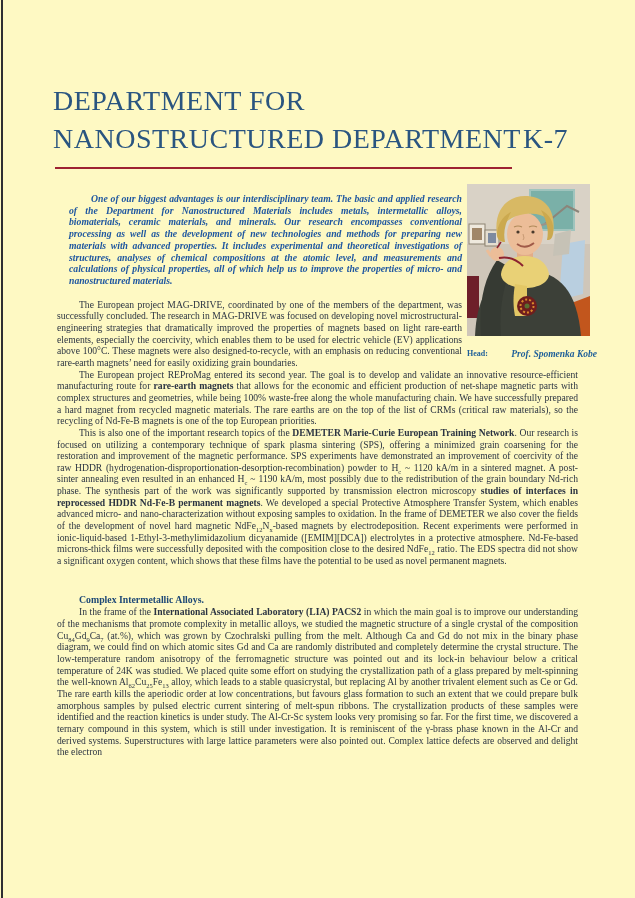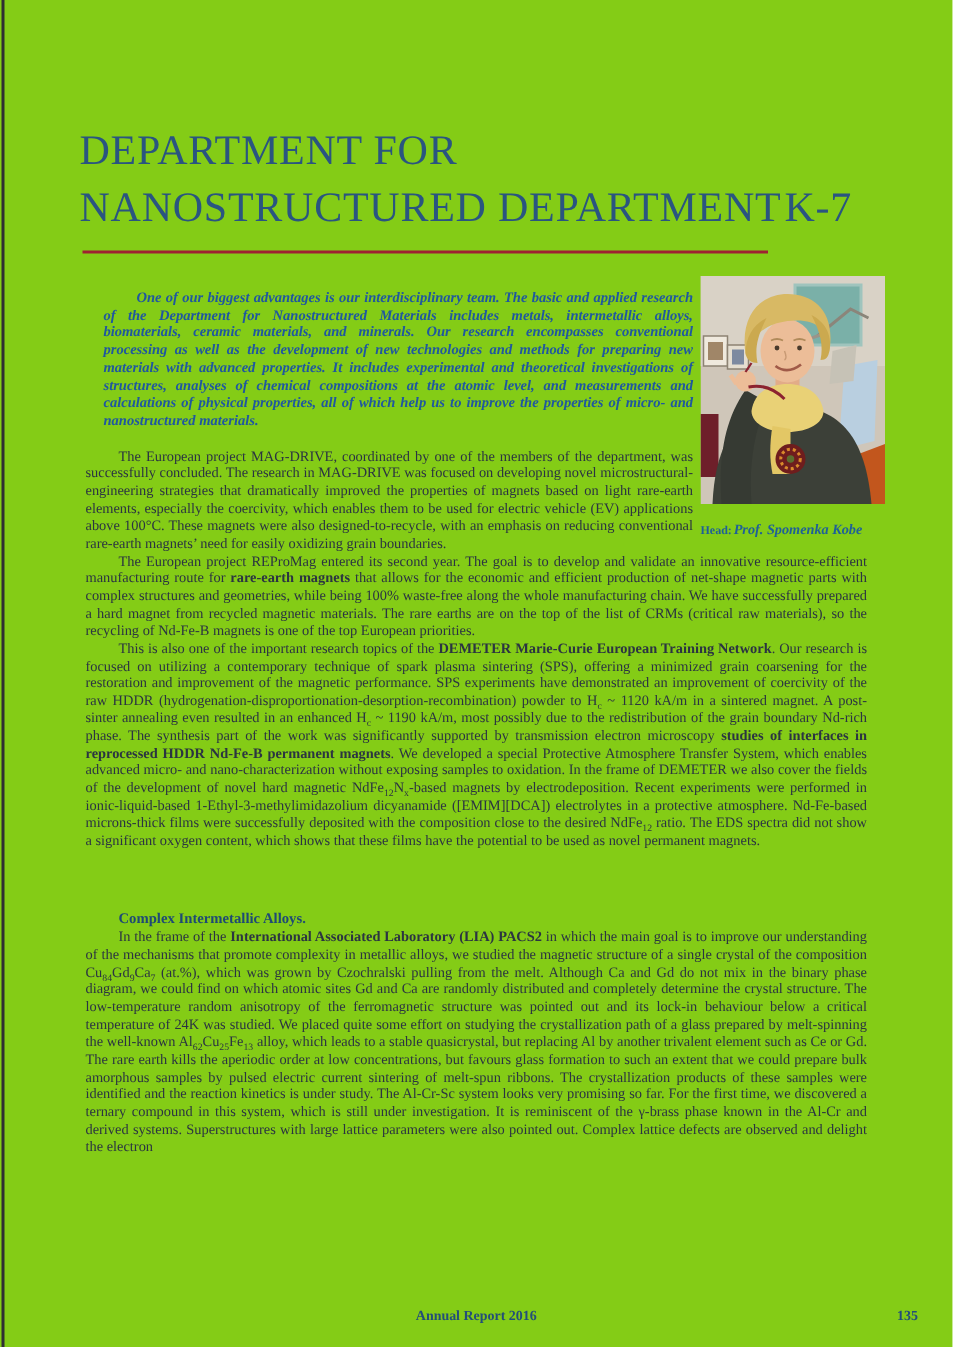--- a/index.html
+++ b/index.html
@@ -1,19 +1,19 @@
 <!DOCTYPE html>
 <html style="--title-blue: #2a5580; --rule-red: #9e2232; --intro-blue: #1f57a0; --heading-blue: #1e4976; --caption-blue: #1e5f99; --body-text: #2b3442; --footer-blue: #234e79; --edge-dark: #2e2e32;"><head>
 <meta charset="utf-8">
 <style>
   html,body{margin:0;padding:0;background:#ffffff;}
   .page{
     position:relative;
     width:635px;height:898px;
-    background:#84cc16;
+    background:#fef9c3;
     overflow:hidden;
     font-family:"Liberation Serif", serif;
   }
   .page-edge-line{
     position:absolute;left:1px;top:0;width:2px;height:898px;
     background:var(--edge-dark,#2e2e32);
   }
   .title{
     position:absolute;left:53px;top:82px;
     color:var(--title-blue,#2a5580);
@@ -41,38 +41,38 @@
     display:block;
   }
   .caption-label{
     position:absolute;left:0;top:168px;
     color:var(--caption-blue,#1e5f99);
     font-weight:bold;font-size:8px;line-height:10px;text-align:center;
   }
   .caption-name{
     position:absolute;left:0;top:168px;width:130px;
     color:var(--caption-blue,#1e5f99);
-    font-weight:bold;font-style:italic;font-size:9.5px;line-height:11px;text-align:center;
+    font-weight:bold;font-style:italic;font-size:9.5px;line-height:11px;text-align:right;
     white-space:nowrap;
   }
   .intro{
     margin:12px;
     color:var(--intro-blue,#1f57a0);
     font-weight:bold;font-style:italic;
     font-size:9.7px;line-height:11.7px;
     text-indent:22px;
   }
   .section-heading{
     margin:12px 0 1px 0;
     padding-left:22px;
     color:var(--heading-blue,#1e4976);
     font-weight:bold;font-size:9.8px;line-height:11.65px;
     text-align:left;
   }
-  .section:nth-of-type(2) .section-heading{margin-top:40px;}
+  .section:nth-of-type(2) .section-heading{margin-top:27px;}
   .body-para{margin:0;text-indent:22px;}
   .body-para sub{font-size:6.5px;line-height:0;}
   .footer{
     position:absolute;left:0;top:873px;width:635px;height:14px;
     color:var(--footer-blue,#234e79);
     font-weight:bold;font-size:9.3px;
   }
   .footer-center{position:absolute;left:0;width:635px;text-align:center;}
   .footer-page{position:absolute;right:23px;}
 </style>
@@ -158,18 +158,14 @@
           <p class="body-para"><span>This is also one of the important research topics of the </span><b>DEMETER Marie-Curie European Training Network</b><span>. Our research is focused on utilizing a contemporary technique of spark plasma sintering (SPS), offering a minimized grain coarsening for the restoration and improvement of the magnetic performance. SPS experiments have demonstrated an improvement of coercivity of the raw HDDR (hydrogenation-disproportionation-desorption-recombination) powder to H</span><sub>c</sub><span> ~ 1120 kA/m in a sintered magnet. A post-sinter annealing even resulted in an enhanced H</span><sub>c</sub><span> ~ 1190 kA/m, most possibly due to the redistribution of the grain boundary Nd-rich phase. The synthesis part of the work was significantly supported by transmission electron microscopy </span><b>studies of interfaces in reprocessed HDDR Nd-Fe-B permanent magnets</b><span>. We developed a special Protective Atmosphere Transfer System, which enables advanced micro- and nano-characterization without exposing samples to oxidation. In the frame of DEMETER we also cover the fields of the development of novel hard magnetic NdFe</span><sub>12</sub><span>N</span><sub>x</sub><span>-based magnets by electrodeposition. Recent experiments were performed in ionic-liquid-based 1-Ethyl-3-methylimidazolium dicyanamide ([EMIM][DCA]) electrolytes in a protective atmosphere. Nd-Fe-based microns-thick films were successfully deposited with the composition close to the desired NdFe</span><sub>12</sub><span> ratio. The EDS spectra did not show a significant oxygen content, which shows that these films have the potential to be used as novel permanent magnets.</span></p>
         </div>
         <div class="section">
           <div class="section-heading">Complex Intermetallic Alloys.</div>
           <p class="body-para"><span>In the frame of the </span><b>International Associated Laboratory (LIA) PACS2</b><span> in which the main goal is to improve our understanding of the mechanisms that promote complexity in metallic alloys, we studied the magnetic structure of a single crystal of the composition Cu</span><sub>84</sub><span>Gd</span><sub>9</sub><span>Ca</span><sub>7</sub><span> (at.%), which was grown by Czochralski pulling from the melt. Although Ca and Gd do not mix in the binary phase diagram, we could find on which atomic sites Gd and Ca are randomly distributed and completely determine the crystal structure. The low-temperature random anisotropy of the ferromagnetic structure was pointed out and its lock-in behaviour below a critical temperature of 24K was studied. We placed quite some effort on studying the crystallization path of a glass prepared by melt-spinning the well-known Al</span><sub>62</sub><span>Cu</span><sub>25</sub><span>Fe</span><sub>13</sub><span> alloy, which leads to a stable quasicrystal, but replacing Al by another trivalent element such as Ce or Gd. The rare earth kills the aperiodic order at low concentrations, but favours glass formation to such an extent that we could prepare bulk amorphous samples by pulsed electric current sintering of melt-spun ribbons. The crystallization products of these samples were identified and the reaction kinetics is under study. The Al-Cr-Sc system looks very promising so far. For the first time, we discovered a ternary compound in this system, which is still under investigation. It is reminiscent of the γ-brass phase known in the Al-Cr and derived systems. Superstructures with large lattice parameters were also pointed out. Complex lattice defects are observed and delight the electron</span></p>
         </div>
       </div>
 
   </div>
 
-  <div class="footer">
-    <span class="footer-center">Annual Report 2016</span>
-    <span class="footer-page">135</span>
-  </div>
 
 </div>
 
 </body></html>

